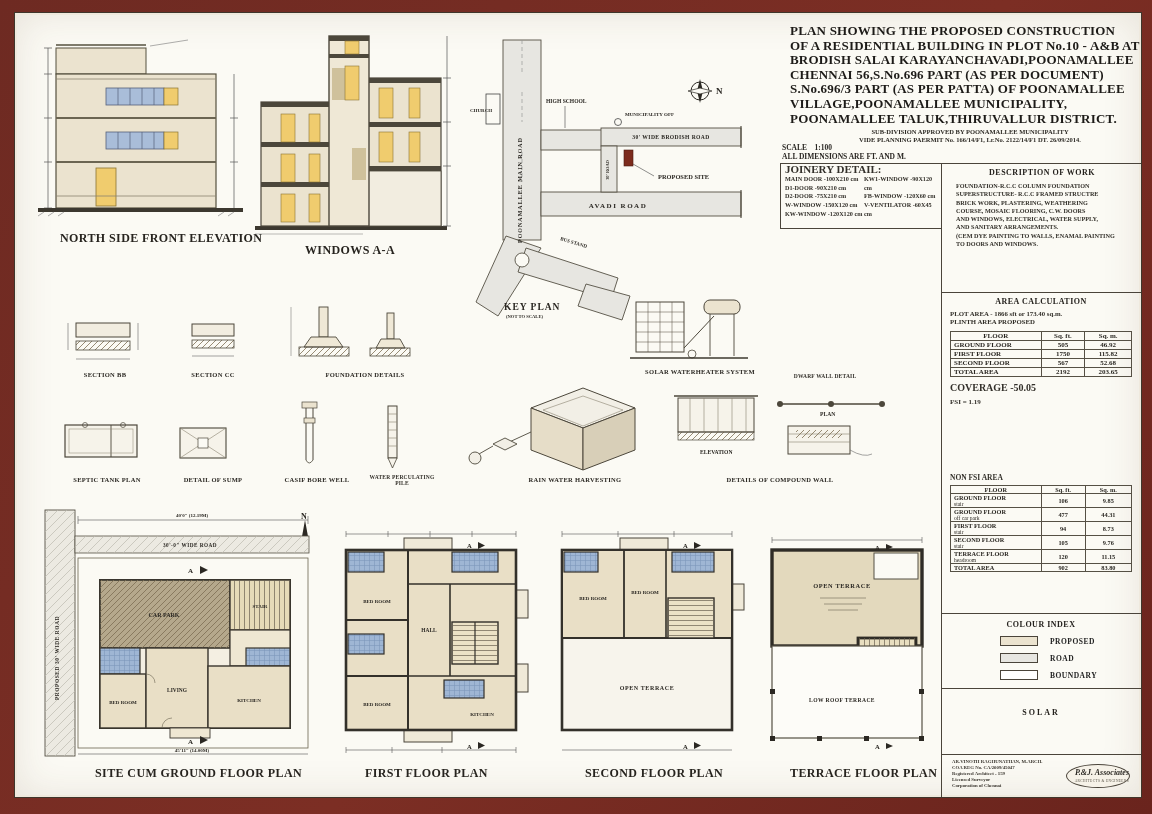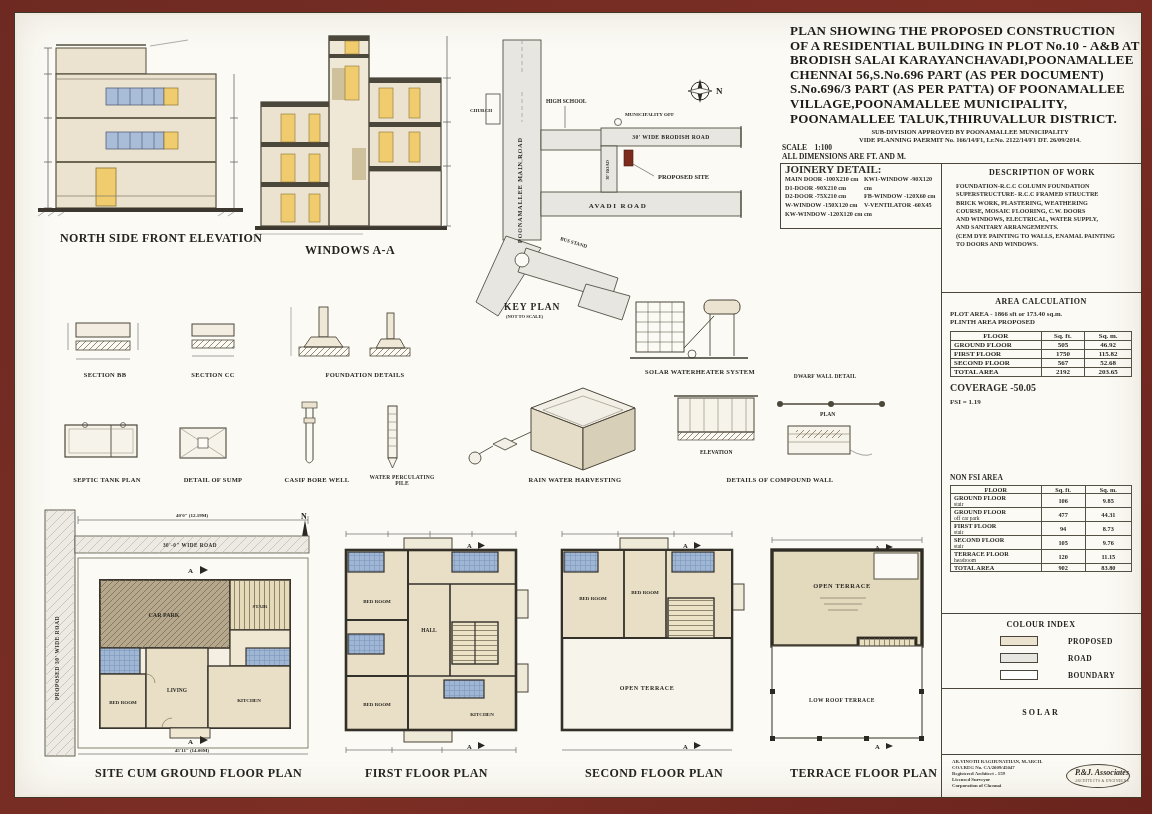--- a/index.html
+++ b/index.html
@@ -19,21 +19,21 @@
 .note{font-size:7.5px;font-weight:bold;color:#2a2723}
 .box{position:absolute;border:1px solid #4a443a}
 .bhead{font-size:8px;font-weight:bold;text-align:center;letter-spacing:.5px;color:#25221e}
 .small{font-size:6.2px;line-height:8.3px;color:#33302a;font-weight:bold}
 .tb{border-collapse:collapse;font-size:7px;color:#2b2823;width:100%}
 .tb th,.tb td{border:1px solid #555044;padding:0 3px;font-weight:bold}
 .tb td.num{text-align:center}
 .tb th{text-align:center}
 .sub{display:block;font-weight:normal;font-size:5.5px}
 .swatch{width:38px;height:10px;border:1px solid #4a443a;display:inline-block;vertical-align:middle}
-.ci-row{position:absolute;left:1000px;display:flex;align-items:center;gap:30px}
+.ci-row{position:absolute;left:1000px;display:flex;align-items:center;gap:12px}
 .ci-lab{font-size:7.5px;font-weight:bold;letter-spacing:.5px}
 .arch{font-size:4.8px;line-height:5.9px;color:#3a362f;font-weight:bold}
 .logo{position:absolute;border:1.5px solid #4a443a;border-radius:50%;width:64px;height:24px;text-align:right;background:#f6f2e8}
 .logo .l1{font-size:8px;font-style:italic;font-weight:bold;line-height:15px;color:#2e2b26}
 .logo .l2{font-size:3.5px;letter-spacing:.4px;color:#555044;line-height:3px}
 svg text{font-family:"Liberation Serif",serif;font-weight:bold;fill:#2b2823}
 </style>
 </head>
 <body>
 

